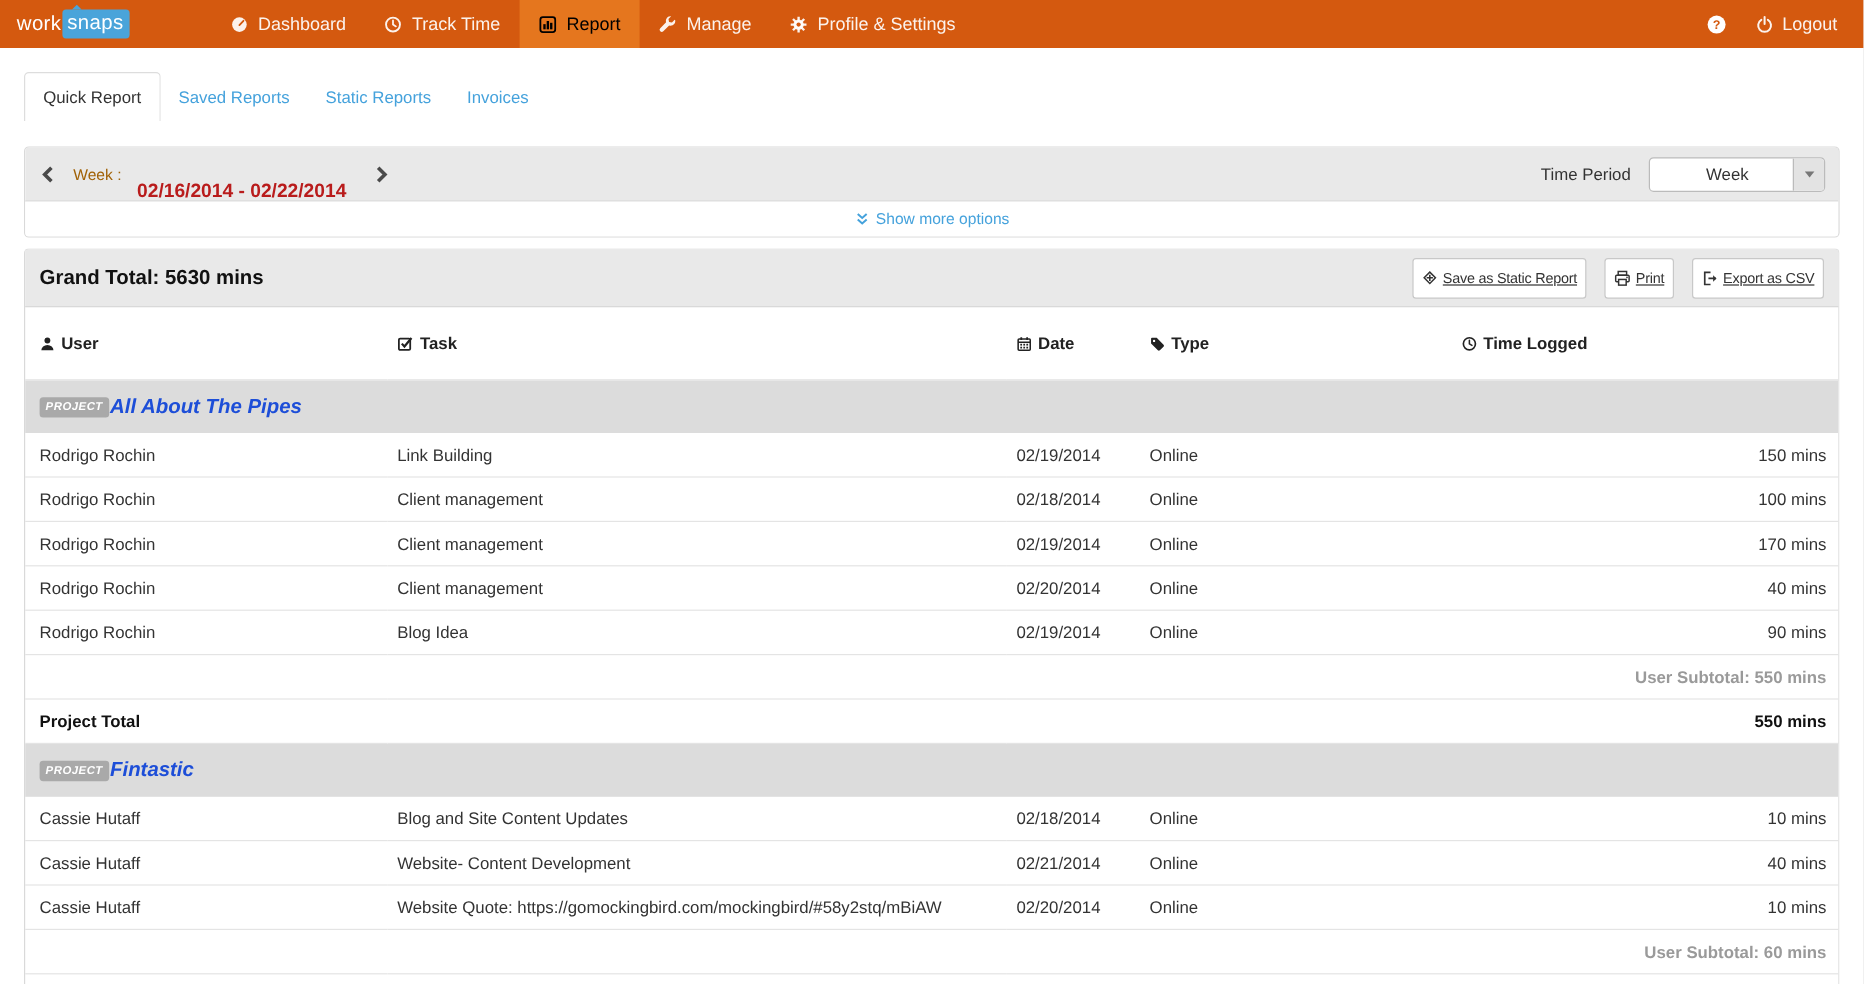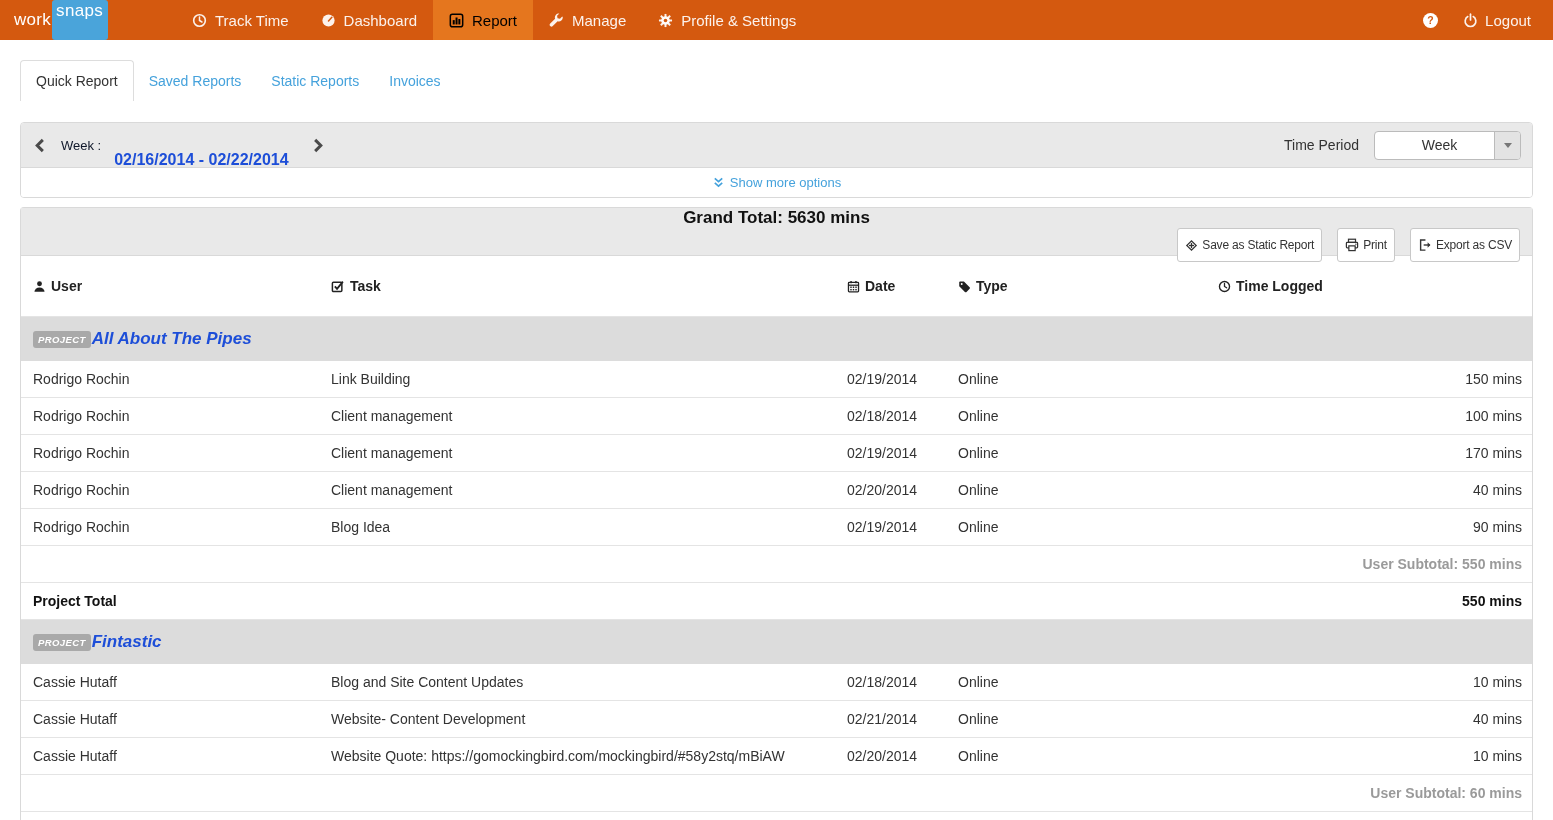--- a/index.html
+++ b/index.html
@@ -10,58 +10,58 @@
     background:#fff; color:#333; font-size:14px;
   }
   :root {
     --nav-bg:#d4590f; --nav-active:#e5761e; --logo-blue:#4aa4da; --link-blue:#45a2dc;
   }
   svg { display:block; }
 
   
   .navbar { height:40px; background:var(--nav-bg); display:flex; align-items:stretch; color:#fff; }
   .logo { display:flex; align-items:center; margin-left:14px; font-size:17px; color:#fff; cursor:pointer; letter-spacing:.3px; }
-  .logo .snaps { position:relative; background:var(--logo-blue); border-radius:3px; padding:1px 5px 19px 4px; margin-left:1px; }
+  .logo .snaps { position:relative; background:var(--logo-blue); border-radius:3px; padding:1px 5px 3px 4px; margin-left:1px; }
   .logo .snaps:before { content:""; position:absolute; top:-4px; left:8px;
     border-left:4px solid transparent; border-right:4px solid transparent; border-bottom:4px solid var(--logo-blue); }
   .nav-items { display:flex; align-items:stretch; margin-left:68px; }
   .nav-item { display:flex; align-items:center; gap:8px; padding:0 16px; font-size:15px; color:rgba(255,255,255,.92); cursor:pointer; }
   .nav-item.active { background:var(--nav-active); color:#000000;text-align:center; }
   .nav-right { margin-left:auto; display:flex; align-items:center; margin-right:22px; gap:24px;justify-content:space-between; }
   .nav-help { cursor:pointer; display:flex; align-items:center; }
   .nav-logout { display:flex; align-items:center; gap:7px; font-size:15px; color:rgba(255,255,255,.92); cursor:pointer; }
 
   
   .tabs { display:flex; align-items:stretch; margin:20px 0 0 20px; height:41px; }
   .tab { display:flex; align-items:center; padding:0 15px; font-size:14px; color:var(--link-blue); cursor:pointer; }
   .tab.active { border:1px solid #ddd; border-bottom:none; border-radius:4px 4px 0 0; background:#fff; color:#333; }
 
   
   .filter-panel { margin:21px 20px 0 20px; border:1px solid #d9d9d9; border-radius:4px; overflow:hidden; }
   .filter-top { background:#e9e9e9; border-bottom:1px solid #d9d9d9; height:45px; display:flex; align-items:center; padding:0 8px; }
   .week-nav { display:flex; align-items:center; }
   .chev-btn { cursor:pointer; padding:2px 4px; display:flex; align-items:center; }
-  .week-label { font-size:13px; color:#0f172a; margin:0 13px 0 9px; }
-  .week-value { font-size:16px; font-weight:bold; color:#1d4ed8; margin-right:17px;margin-top:29px; }
+  .week-label { font-size:13px; color:#a16207; margin:0 13px 0 9px; }
+  .week-value { font-size:16px; font-weight:bold; color:#b91c1c; margin-right:17px;margin-top:29px; }
   .tp-label { margin-left:auto; font-size:14px; color:#333; }
   .tp-select { width:147px; height:29px; background:#fff; border:1px solid #bbb; border-radius:4px; margin-left:15px; margin-right:3px;
     display:flex; align-items:center; cursor:pointer; overflow:hidden;text-align:center; }
   .tp-select .val { flex:1; padding-left:10px; font-size:14px; color:#333; }
   .tp-select .caret-box { width:26px; align-self:stretch; border-left:1px solid #bbb; background:#e3e3e3; display:flex; align-items:center; justify-content:center; }
   .caret-down { width:0; height:0; border-left:4px solid transparent; border-right:4px solid transparent; border-top:5px solid #777; }
   .filter-bottom { height:29px; background:#fff; display:flex; align-items:center; justify-content:center; }
   .show-more { display:flex; align-items:center; gap:5px; color:var(--link-blue); font-size:13px; cursor:pointer; }
 
   
   .report-panel { margin:9px 20px 0 20px; border:1px solid #d9d9d9; border-radius:4px 4px 0 0; border-bottom:none; }
-  .report-header { background:#e9e9e9; border-bottom:1px solid #d9d9d9; height:48px; display:flex; align-items:center; padding:0 12px;flex-direction:column; }
+  .report-header { background:#e9e9e9; border-bottom:1px solid #d9d9d9; height:48px; display:flex; align-items:center; padding:0 12px; }
   .grand-total { font-size:17px; font-weight:bold; color:#111; }
   .actions { margin-left:auto; display:flex; gap:15px; }
   .btn { display:flex; align-items:center; gap:4px; background:#fff; border:1px solid #c8c8c8; border-radius:3px;
-    padding:16px 7px; height:27px; font-size:12px; letter-spacing:-0.2px; color:#333; cursor:pointer; font-family:inherit; }
+    padding:16px 7px; height:27px; font-size:12px; letter-spacing:-0.2px; color:#333; cursor:pointer; font-family:inherit;text-decoration:underline; }
 
   table { width:100%; border-collapse:collapse; table-layout:fixed; }
   col.c-user { width:302px; } col.c-task { width:516px; } col.c-date { width:111px; } col.c-type { width:260px; }
   th { text-align:left; font-size:14px; color:#222; padding:22px 8px; border-bottom:1px solid #e4e4e4; font-weight:bold; }
   th .h { display:flex; align-items:center; gap:5px; }
   th.first, td.first { padding-left:12px; }
   th.right, td.right { text-align:right; padding-right:10px; }
   th.right .h { justify-content:flex-start; }
   td { padding:10px 8px; font-size:14px; color:#333; border-bottom:1px solid #e4e4e4; overflow:hidden; white-space:nowrap; }
   tr.band td { background:#dcdcdc; padding:12px 12px; border-bottom:none;font-style:italic; }
@@ -168,32 +168,32 @@
 
 <div class="navbar">
   <div class="logo">
     <span>work</span>
       <span class="snaps">snaps</span>
   </div>
   <div class="nav-items">
     <div class="nav-item">
       <span>
           <svg width="15" height="15">
+            <use href="#i-gauge"></use>
+          </svg>
+        </span>
+      <span>Dashboard</span>
+    </div>
+    <div class="nav-item">
+      <span>
+          <svg width="15" height="15">
             <use href="#i-clock"></use>
           </svg>
         </span>
       <span>Track Time</span>
-    </div>
-    <div class="nav-item">
-      <span>
-          <svg width="15" height="15">
-            <use href="#i-gauge"></use>
-          </svg>
-        </span>
-      <span>Dashboard</span>
     </div>
     <div class="nav-item active">
       <span>
           <svg width="15" height="15">
             <use href="#i-chart"></use>
           </svg>
         </span>
       <span>Report</span>
     </div>
     <div class="nav-item">

